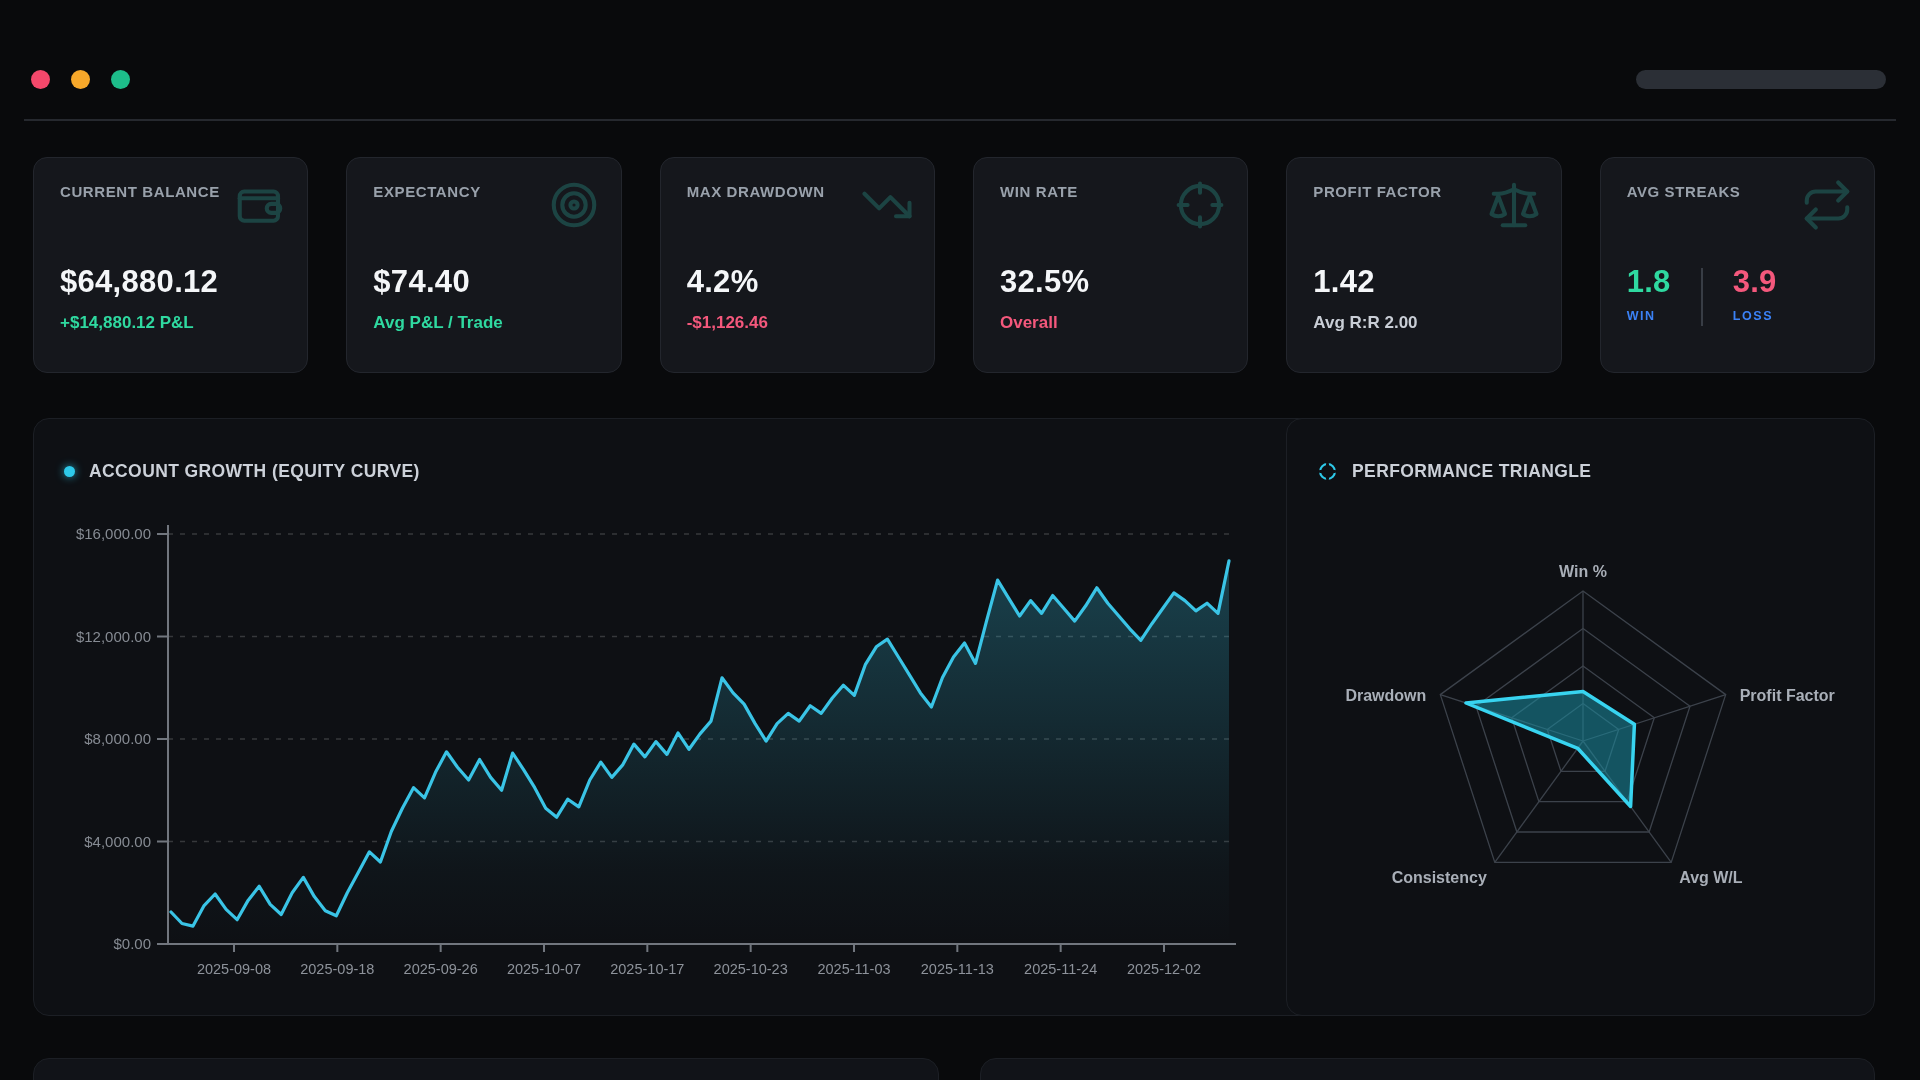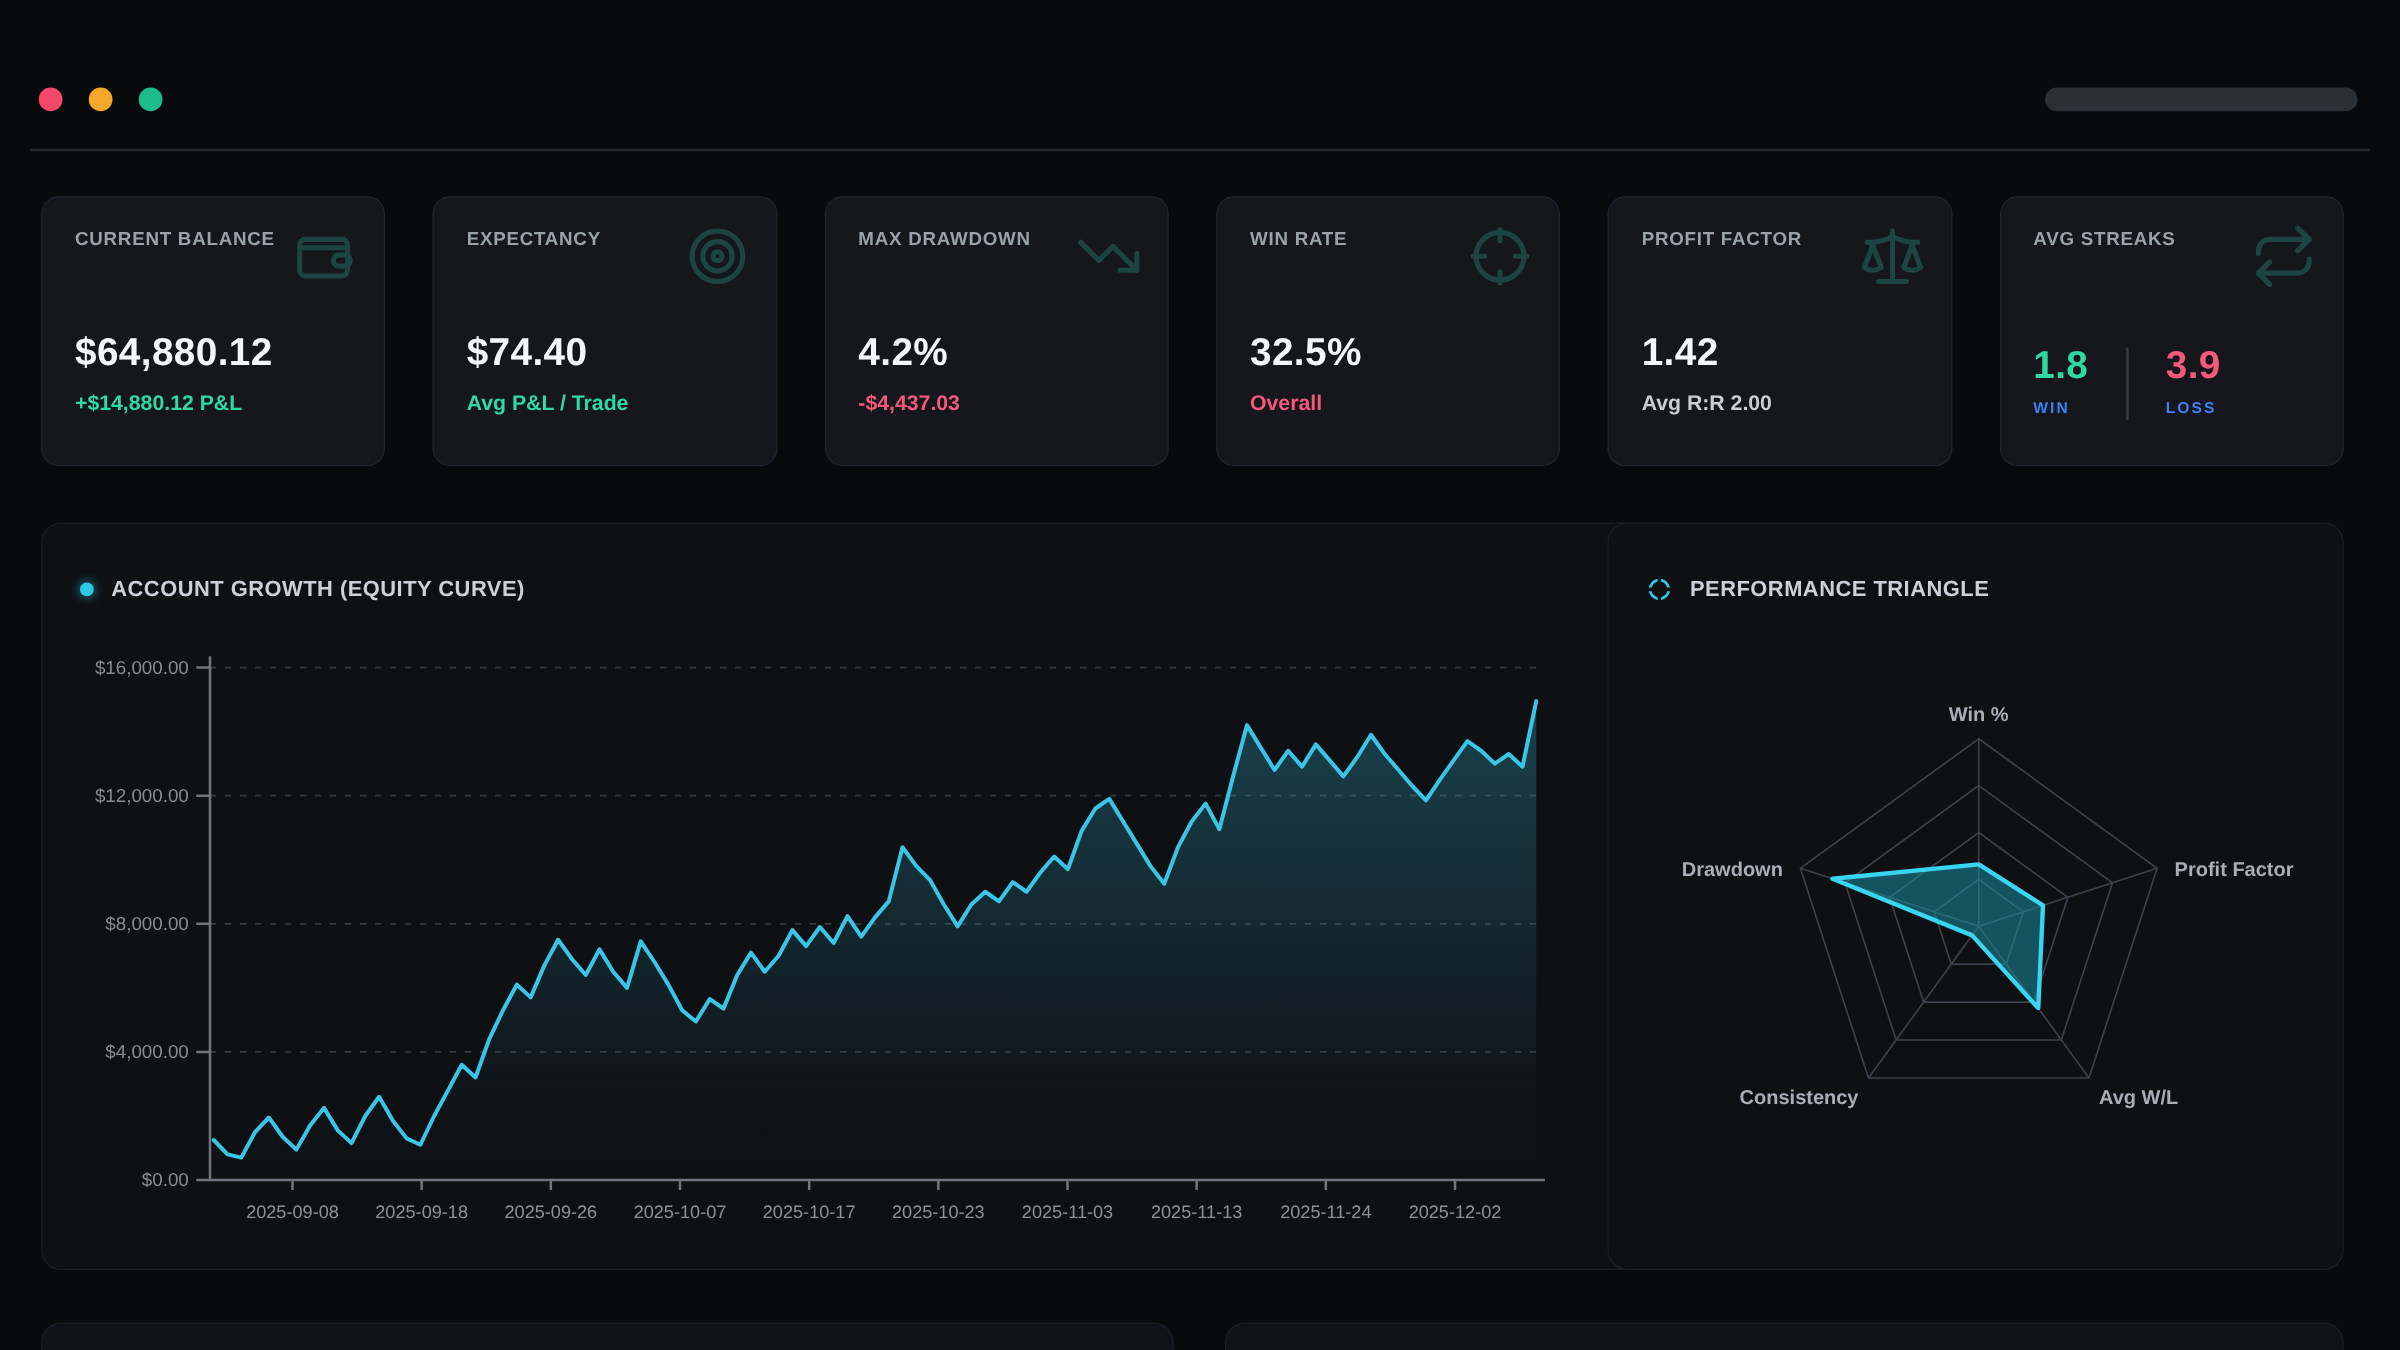--- a/index.html
+++ b/index.html
@@ -11,21 +11,21 @@
   
   .stats-row{position:absolute;top:157px;left:33px;width:1842px;display:flex;gap:38px;}
   .stat-card{flex:1 1 0;height:216px;background:#15171c;border:1px solid #23262d;border-radius:14px;
     padding:24px 26px;box-sizing:border-box;position:relative;}
   .stat-label{font-size:15px;font-weight:700;letter-spacing:.6px;color:#99a1ab;line-height:1.35;
     max-width:165px;height:62px;}
   .stat-value{font-size:31px;font-weight:800;color:#f4f6f8;letter-spacing:.3px;margin-top:22px;line-height:1;}
   .stat-sub{font-size:17px;font-weight:700;margin-top:16px;color:#c9ced6;}
   .stat-icon{position:absolute;top:20px;right:20px;width:54px;height:54px;}
   .stat-icon svg{stroke:#2fb8a8;opacity:.28;fill:none;stroke-width:1.8;stroke-linecap:round;stroke-linejoin:round;}
-  .streaks-row{display:flex;align-items:flex-start;margin-top:32px;}
+  .streaks-row{display:flex;align-items:flex-start;margin-top:22px;}
   .streak-col{display:flex;flex-direction:column;}
   .streak-col .stat-value{margin-top:0;}
   .streak-label{font-size:12.5px;font-weight:700;letter-spacing:1.6px;color:#3b82f6;margin-top:12px;}
   .streak-divider{width:2px;height:58px;background:#383d45;margin:2px 30px 0 30px;}
   
   .chart-card{position:absolute;background:#0e1014;border:1px solid #1c1f25;border-radius:16px;box-sizing:border-box;}
   #equity-card{left:33px;top:418px;width:1310px;height:598px;}
   #radar-card{left:1286px;top:418px;width:589px;height:598px;}
   .chart-title{position:absolute;top:42px;left:30px;display:flex;align-items:center;gap:14px;
     font-size:17.5px;font-weight:800;letter-spacing:.4px;color:#ccd1d9;}
@@ -75,21 +75,21 @@
           <circle cx="12" cy="12" r="9"></circle>
           <circle cx="12" cy="12" r="5.2"></circle>
           <circle cx="12" cy="12" r="1.6"></circle>
         </svg>
     </div>
   </div>
 
   <div class="stat-card">
     <div class="stat-label">MAX DRAWDOWN</div>
     <div class="stat-value">4.2%</div>
-    <div class="stat-sub" style="color: rgb(244, 88, 124);">-$4,437.03</div>
+    <div class="stat-sub" style="color: rgb(244, 88, 124);">-$1,126.46</div>
     <div class="stat-icon">
       <svg viewBox="0 0 24 24" width="54" height="54">
           <polyline points="2 7 8.5 13.5 13.5 8.5 22 17"></polyline>
           <polyline points="16 17 22 17 22 11"></polyline>
         </svg>
     </div>
   </div>
 
   <div class="stat-card">
     <div class="stat-label">WIN RATE</div>

